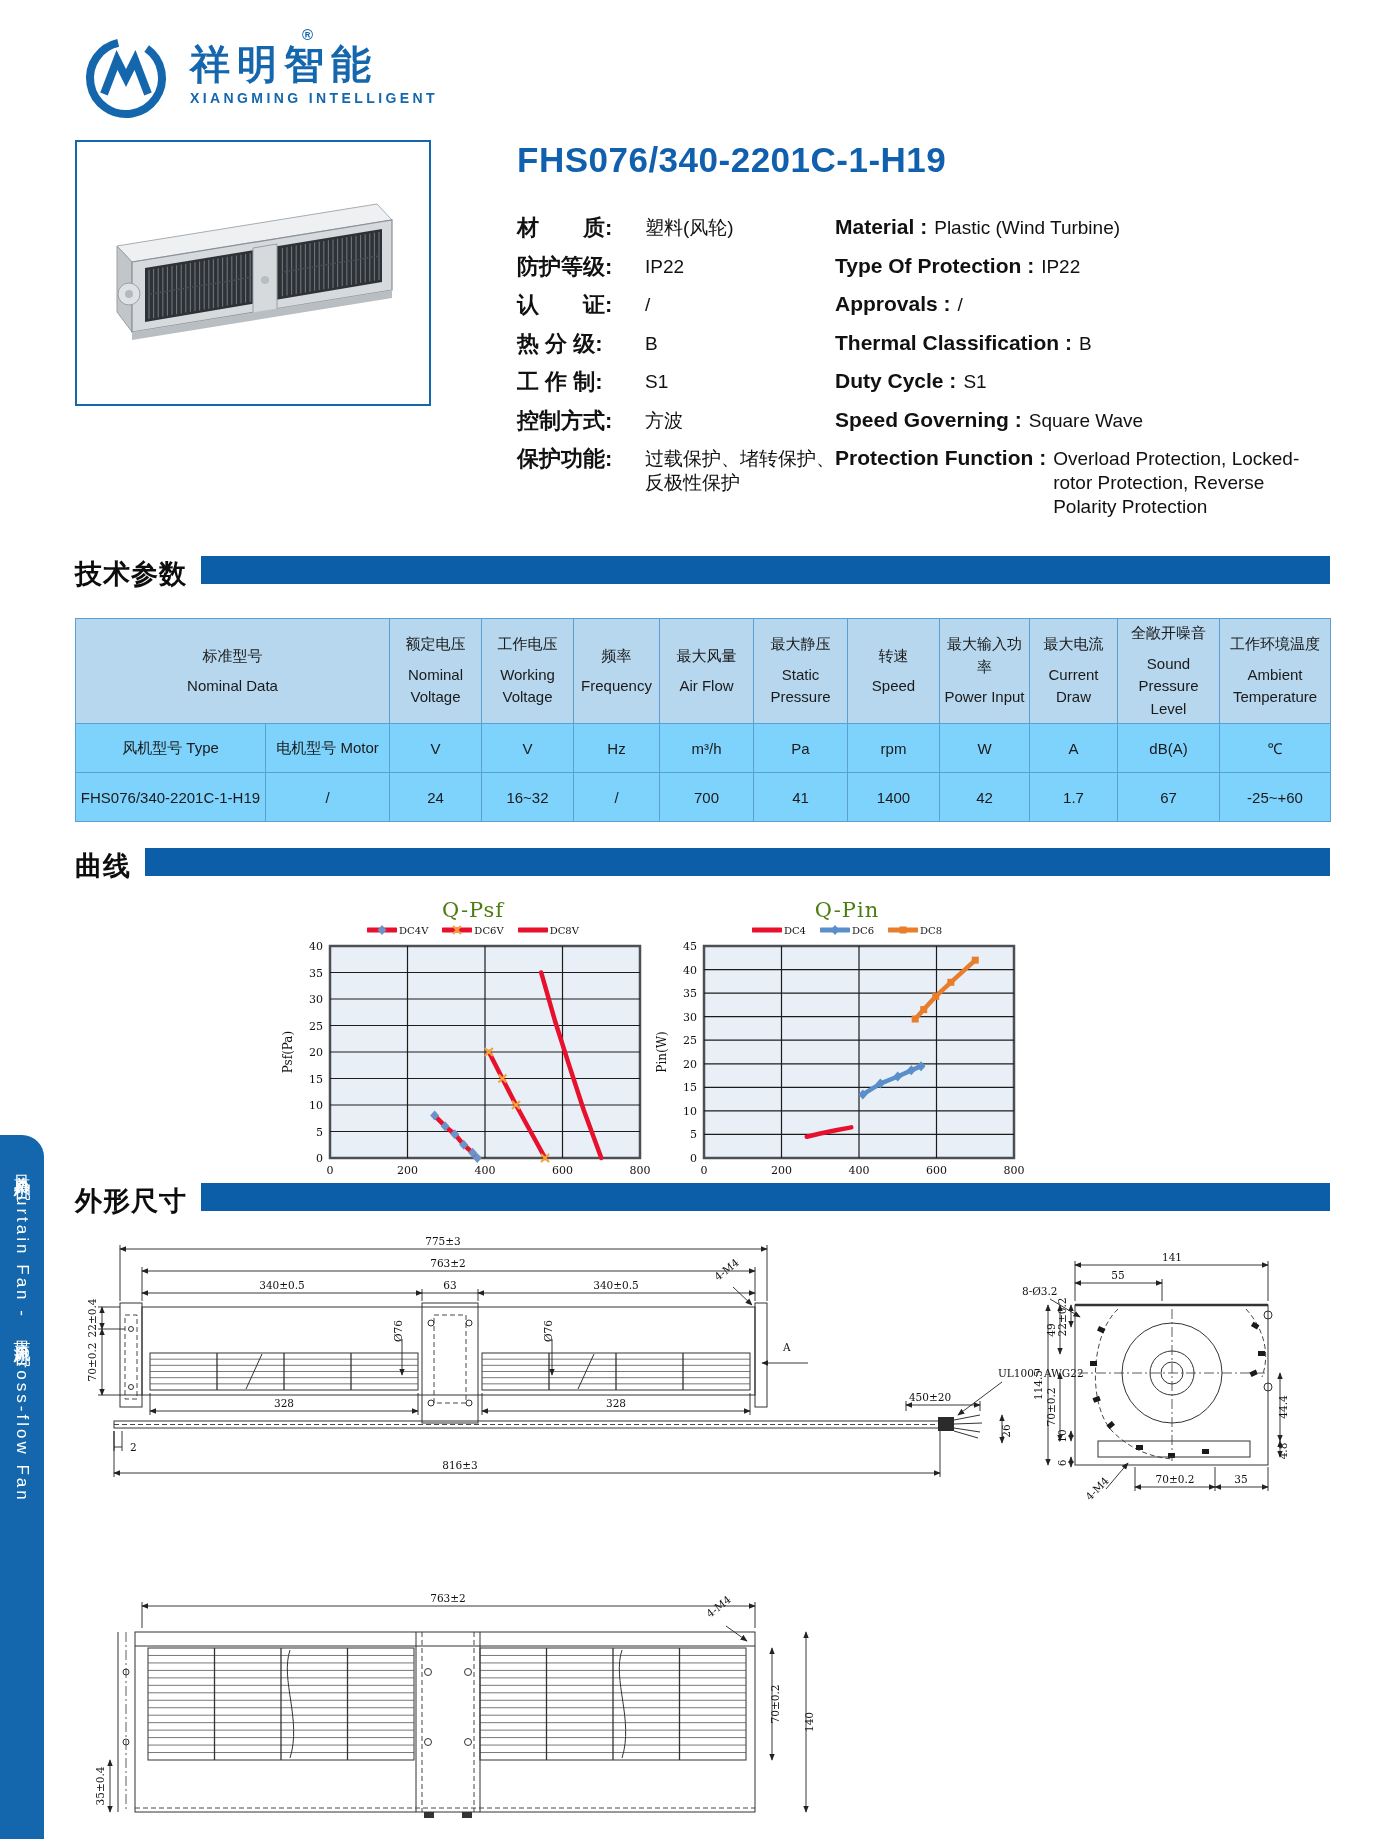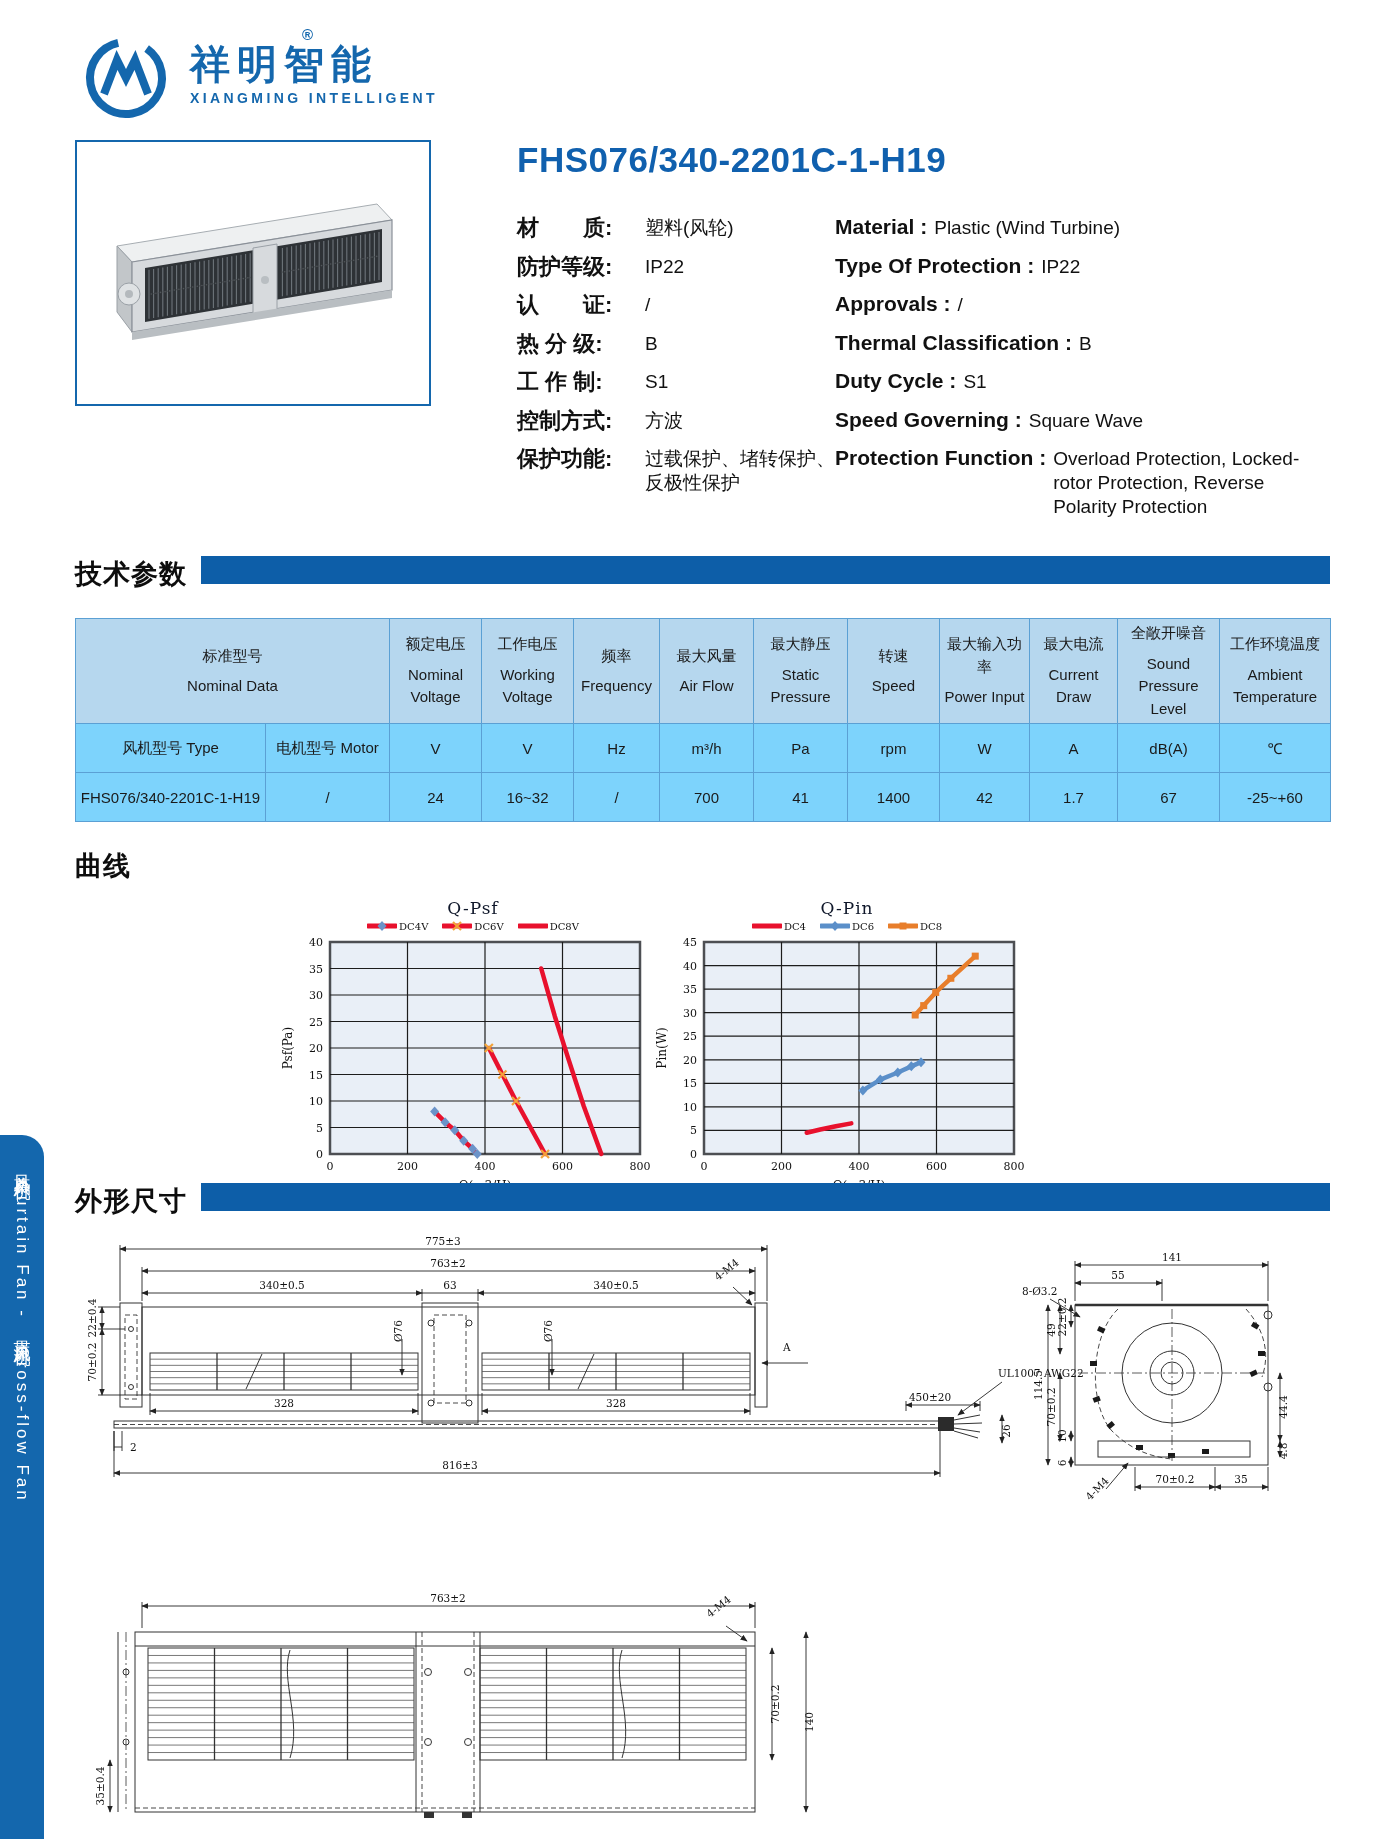--- a/index.html
+++ b/index.html
@@ -32,21 +32,21 @@
   
   .ptable{position:absolute;left:75px;top:618px;width:1255px;border-collapse:collapse;table-layout:fixed;}
   .ptable td{border:1px solid #5ba0d4;text-align:center;vertical-align:middle;font-size:15px;color:#1a1a1a;padding:2px 3px;background:#7dd3fc;}
   .ptable .hd td{background:#b6d7ee;height:100px;font-size:15px;line-height:1.5;}
   .ptable .un td{height:44px;}
   .ptable .dt td{height:44px;font-size:15px;}
   .hd .en{margin-top:8px;}
 
   
   .chart{position:absolute;top:898px;width:390px;}
-  .chart-title{text-align:center;font-family:"DejaVu Serif",serif;font-size:17px;color:#0f172a;letter-spacing:1px;}
+  .chart-title{text-align:center;font-family:"DejaVu Serif",serif;font-size:21px;color:#4d7c0f;letter-spacing:1px;}
   .chart-legend{display:flex;justify-content:center;gap:14px;margin-top:2px;margin-bottom:2px;font-family:"DejaVu Serif",serif;font-size:10px;align-items:flex-start;}
   .chart-legend .li{display:flex;align-items:center;gap:2px;}
   .chart-plot{display:block;margin:0 auto;}
 
   
   .drawings{position:absolute;left:50px;top:1235px;}
   .drawings text{font-family:"DejaVu Serif",serif;font-size:10.5px;fill:#111;}
   .thin{stroke:#333;stroke-width:1;fill:none;}
   .dimln{stroke:#222;stroke-width:0.9;fill:none;}
   .dash{stroke:#333;stroke-width:0.9;fill:none;stroke-dasharray:5 3;}
@@ -375,21 +375,21 @@
       <td>41</td>
       <td>1400</td>
       <td>42</td>
       <td>1.7</td>
       <td>67</td>
       <td>-25~+60</td>
     </tr>
   </tbody>
     </table>
 
-  <div class="sec" style="top:848px;flex-direction:column;">
+  <div class="sec" style="top:848px;">
     <span class="sec-title">曲线</span>
     <span class="sec-bar"></span>
   </div>
 
   <div class="chart" style="left:278px;">
     <div class="chart-title">Q-Psf</div>
     <div class="chart-legend">
         <span class="li">
           <svg width="30" height="12">
             <line x1="1" y1="6" x2="29" y2="6" stroke="#e8112d" stroke-width="5" stroke-linecap="round"></line>

